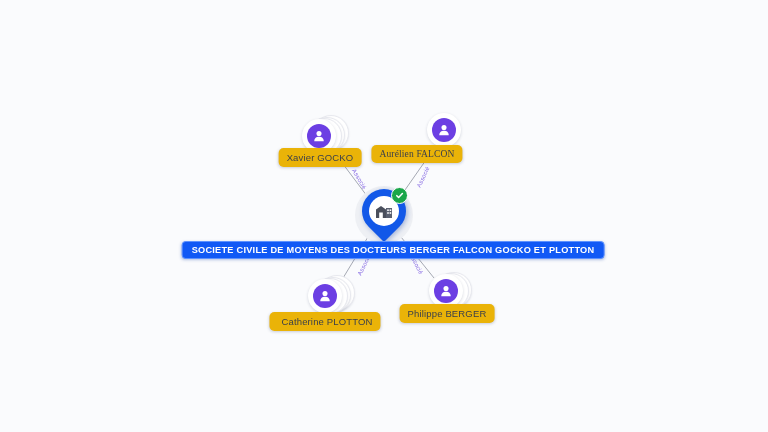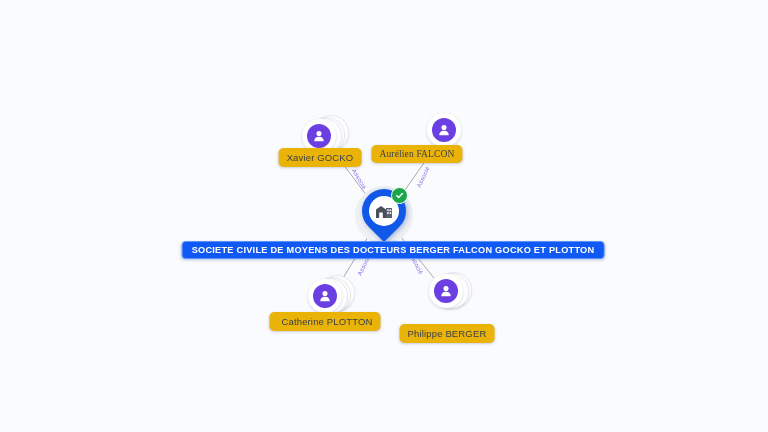--- a/index.html
+++ b/index.html
@@ -210,21 +210,21 @@
           <div class="avatar-disc">
             <div class="avatar-inner">
               <svg width="14" height="14" viewBox="0 0 16 16">
                 <circle cx="8" cy="5.2" r="2.9" fill="#ffffff"></circle>
                 <path d="M2.6 14 C2.6 10.3 5.1 8.9 8 8.9 C10.9 8.9 13.4 10.3 13.4 14 Z" fill="#ffffff"></path>
               </svg>
             </div>
           </div>
         </div>
       </div>
-      <div class="name-pill" style="left: 447px; top: 324px; text-align: center;">Philippe BERGER</div>
+      <div class="name-pill" style="left: 447px; top: 304px; text-align: center;">Philippe BERGER</div>
     </div>
 
   <div id="company-node">
     <div class="company-halo"></div>
     <div class="company-pin">
       <div class="pin-body"></div>
       <div class="pin-hole">
         <svg width="18" height="16" viewBox="0 0 18 16">
           <path fill="#4a4f5c" d="M1 15 L1 6.5 L6 3 L11 6.5 L11 15 Z"></path>
           <rect x="11" y="5" width="6" height="10" fill="#5a6070"></rect>

